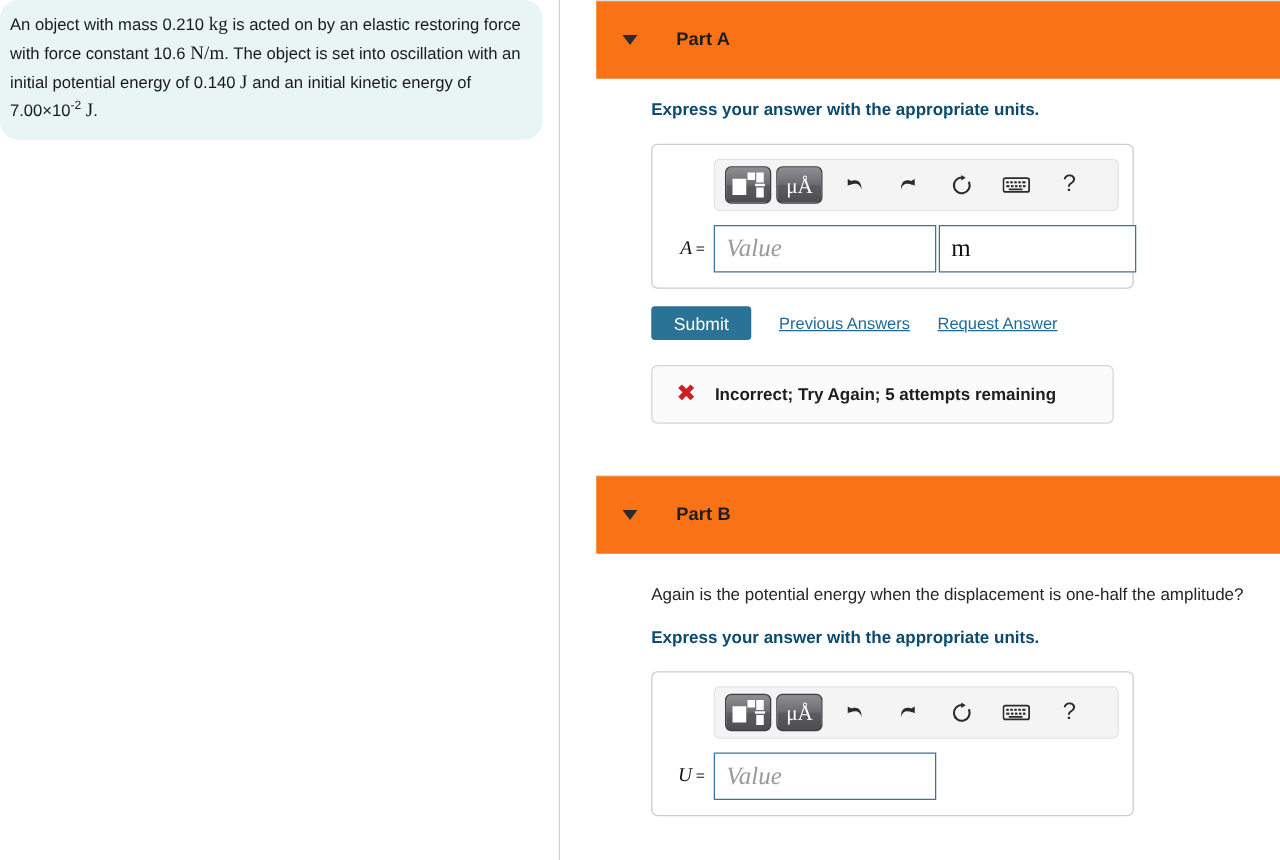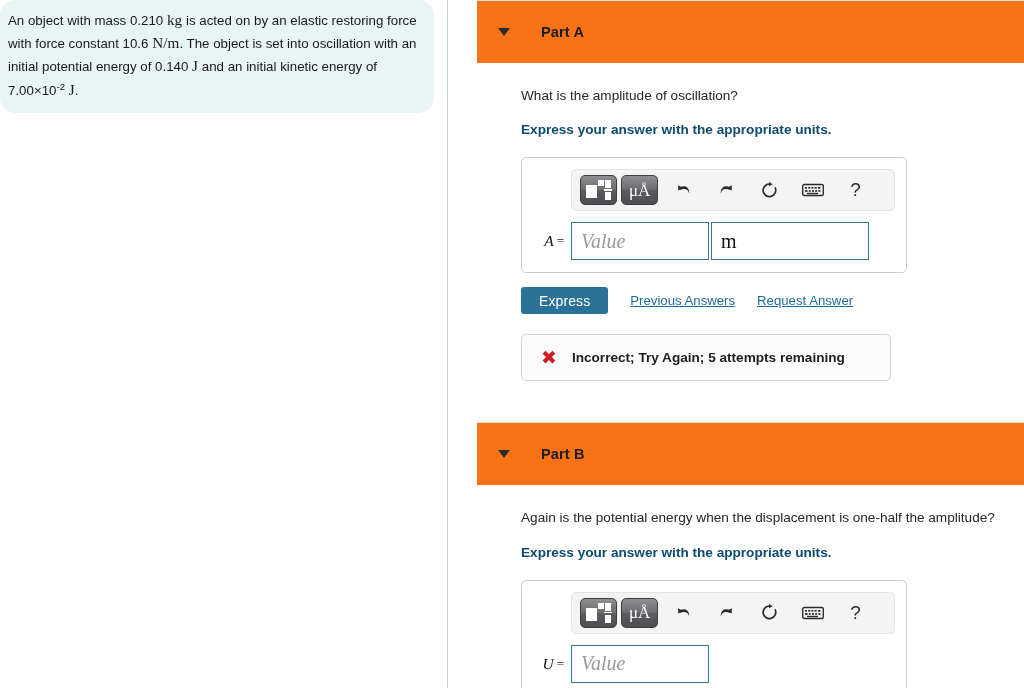--- a/index.html
+++ b/index.html
@@ -218,21 +218,21 @@
     outline: none;
     color: #111111;
     border-radius: 0;
   }
   .field::placeholder {
     color: #9a9a9a;
     font-style: italic;
     font-family: "Liberation Serif", serif;
     opacity: 1;
   }
-  .field-value { width: 138px; }
+  .field-value { width: 178px; }
   .field-units { width: 158px; margin-left: 2px; }
   .field-filled { font-style: normal; color: #111111; }
 
   
   .submit-row {
     display: flex;
     align-items: center;
     margin-top: 14px;
   }
   .submit-btn {
@@ -302,21 +302,20 @@
 
     <div>
 
       <div class="part-header">
         <span class="caret"></span>
         <span class="part-title">Part A</span>
       </div>
 
       <div class="part-body">
 
-        <p class="question-text">What is the amplitude of oscillation?</p>
         <p class="express-text">Express your answer with the appropriate units.</p>
 
         <div class="answer-box">
 
           <div class="toolbar">
             <div class="tb-btn">
               <span class="tmpl-icon">
                 <i class="tmpl-big"></i>
                   <i class="tmpl-small"></i>
                   <i class="tmpl-num"></i>
@@ -371,21 +370,21 @@
                 <span>A</span>
                 <span class="eq">=</span>
               </span>
             <input class="field field-value" type="text" placeholder="Value" style="">
             <input class="field field-units field-filled" type="text" placeholder="Units" value="m" style="">
           </div>
 
         </div>
 
         <div class="submit-row">
-          <button class="submit-btn">Express</button>
+          <button class="submit-btn">Submit</button>
           <a class="link">Previous Answers</a>
           <a class="link">Request Answer</a>
         </div>
 
         <div class="feedback">
           <span class="x-mark">✖</span>
           <span class="feedback-text">Incorrect; Try Again; 5 attempts remaining</span>
         </div>
 
       </div>

